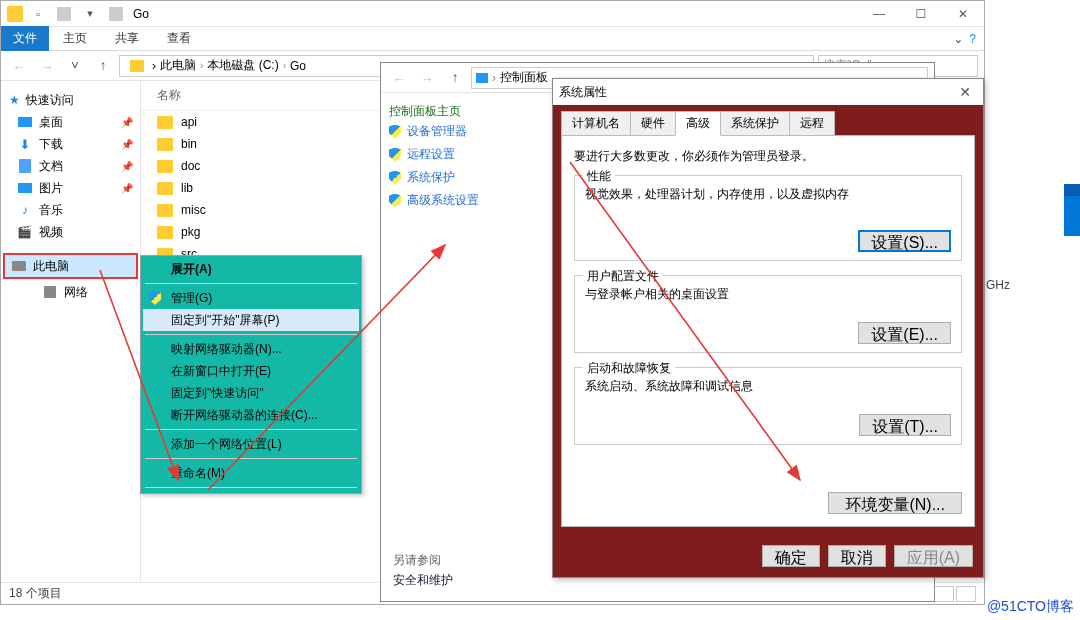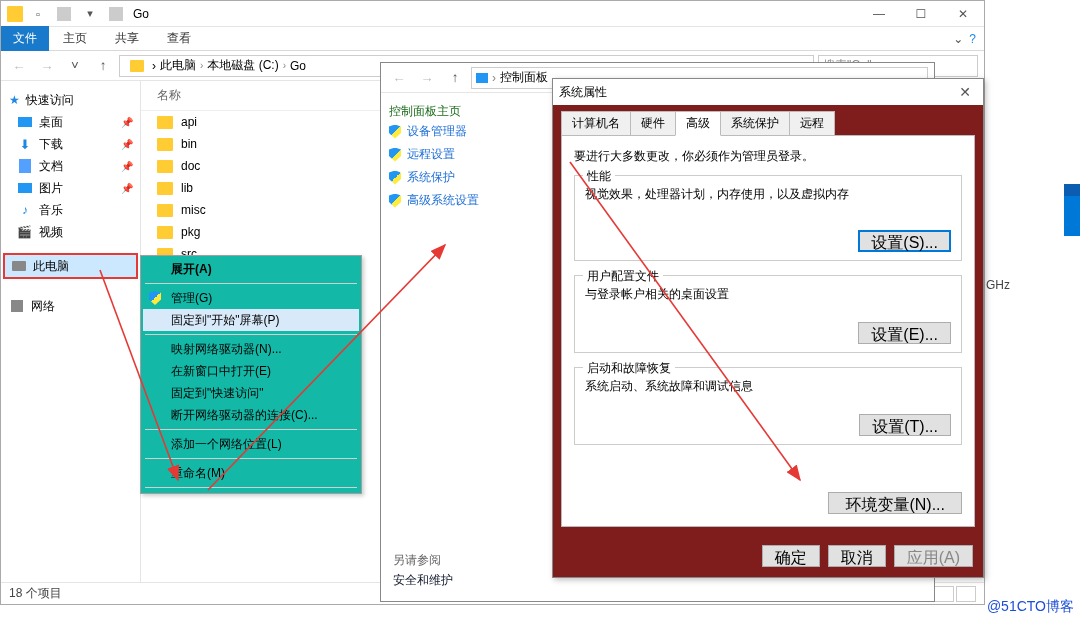--- a/index.html
+++ b/index.html
@@ -197,21 +197,21 @@
           </div>
       </div>
       <div class="thispc-hl">
         <div class="side-item">
             <span class="side-ico">
               <span class="ico-pc"></span>
             </span>
             <span>此电脑</span>
           </div>
       </div>
-      <div class="side-group" style="margin-top:16px;">
+      <div class="side-group" style="margin-top:2px;padding-left:33px;">
         <div class="side-item top">
             <span class="side-ico">
               <span class="ico-net"></span>
             </span>
             <span>网络</span>
           </div>
       </div>
     </div>
     <div class="filelist">
       <div class="col-head">名称</div>

